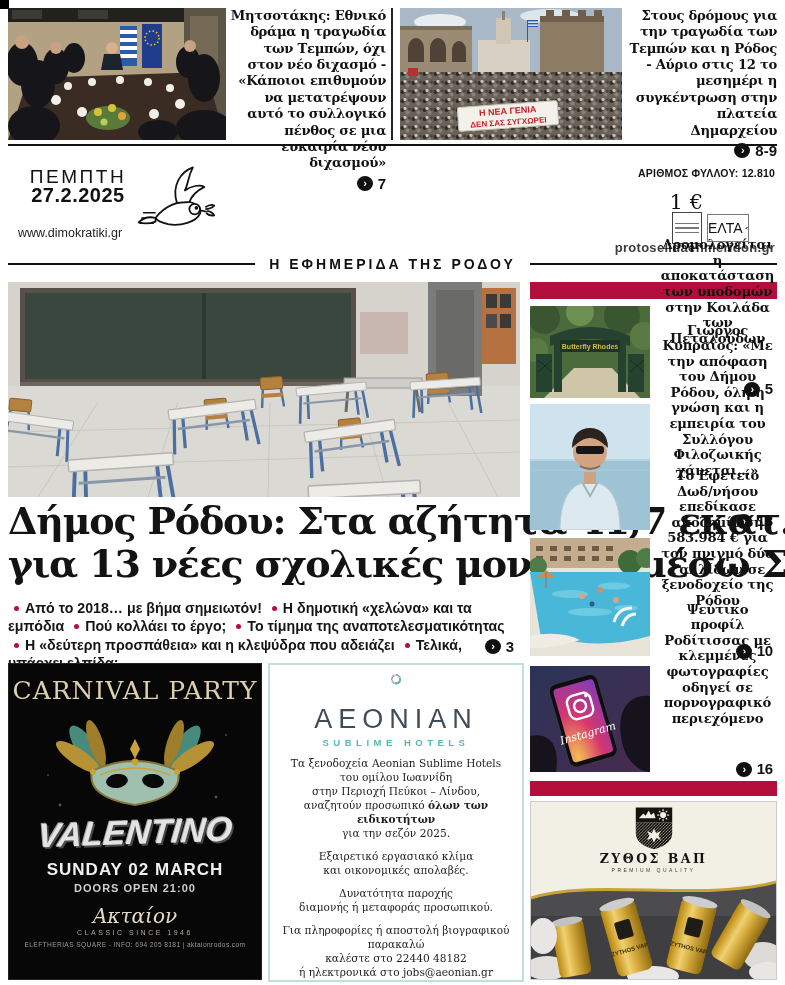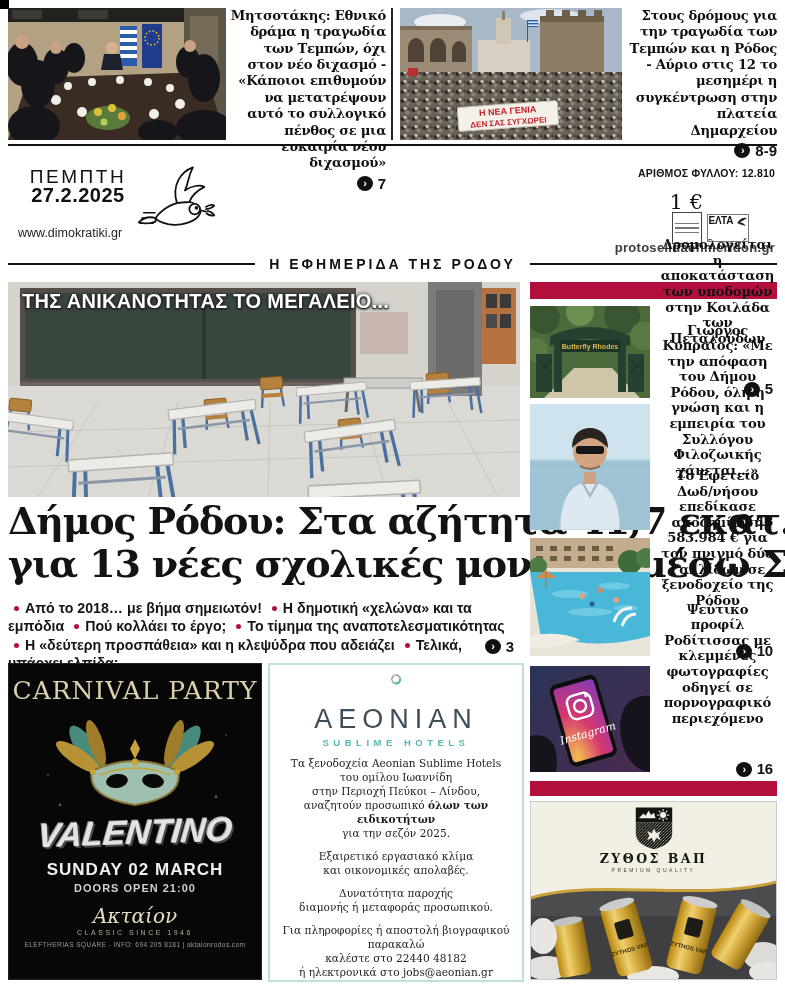--- a/index.html
+++ b/index.html
@@ -26,22 +26,22 @@
   
   .mast-day{font-size:19px;letter-spacing:2.5px;text-align:center;width:104px;}
   .mast-date{font-size:20px;font-weight:bold;letter-spacing:.5px;text-align:center;width:104px;}
   .mast-site{font-size:12.5px;color:#222;}
   .mast-title{font-family:"DejaVu Serif",serif;font-weight:bold;font-size:66px;line-height:1;letter-spacing:-2px;color:#151515;}
   .mast-issue{font-size:10.5px;font-weight:bold;letter-spacing:.2px;}
   .mast-price{font-family:"DejaVu Serif",serif;font-size:21px;}
   .elta-wrap{display:flex;gap:5px;align-items:center;}
   .elta-box1{width:24px;height:26px;border:1px solid #444;display:flex;flex-direction:column;justify-content:center;gap:3px;padding:2px;}
   .elta-box1 i{display:block;height:1.5px;background:#777;}
-  .elta-box2{width:40px;height:26px;border:1px solid #777;display:flex;justify-content:center;
-             font-size:10px;font-weight:bold;gap:2px;}
+  .elta-box2{width:40px;height:26px;border:1px solid #777;display:flex;align-items:center;justify-content:center;
+             font-size:14px;font-weight:normal;gap:2px;}
   .mast-promo{font-size:13px;font-weight:bold;color:#3c3c3c;letter-spacing:.3px;}
   .tagline-row{display:flex;align-items:center;gap:14px;}
   .tagline-row .ln{flex:1;height:1.6px;background:#111;}
   .tagline-txt{font-size:14px;font-weight:bold;letter-spacing:3px;white-space:nowrap;}
 
   
   .kicker{color:#fff;font-weight:bold;font-size:20px;letter-spacing:.3px;
           text-shadow:0 0 4px #222,1px 1px 2px #222,-1px 1px 2px #222;}
   .headline{font-family:"DejaVu Serif",serif;font-weight:bold;font-size:38px;line-height:1.13;
             letter-spacing:-1.2px;color:#131313;white-space:nowrap;}
@@ -316,21 +316,20 @@
       <use href="#chair" transform="translate(418,92) rotate(-4)"></use>
       <use href="#desk" transform="translate(402,100) rotate(-4)"></use>
       <use href="#chair" transform="translate(196,118) rotate(-5)"></use>
       <use href="#desk" transform="translate(160,128) rotate(-7) scale(1.25)"></use>
       <use href="#chair" transform="translate(330,138) rotate(-6)"></use>
       <use href="#desk" transform="translate(296,150) rotate(-8) scale(1.3)"></use>
       <use href="#desk" transform="translate(60,178) rotate(-4) scale(1.5)"></use>
       <use href="#desk" transform="translate(300,204) rotate(-3) scale(1.6)"></use>
     </svg>
   </div>
-  <div class="abs kicker" style="left:22px;top:290px;">ΤΗΣ ΑΝΙΚΑΝΟΤΗΤΑΣ ΤΟ ΜΕΓΑΛΕΙΟ...</div>
 
   <div class="abs headline" style="left:8px;top:500px;width:512px;">
     <span style="display:block;">Δήμος Ρόδου: Στα αζήτητα 41,7 εκατ. €</span>
     <span style="display:block;">για 13 νέες σχολικές μονάδες μέσω ΣΔΙΤ!</span>
   </div>
 
   <div class="abs bullets" style="left:8px;top:599px;width:512px;height:58px;">
     <span class="rdot"></span><span>Από το 2018… με βήμα σημειωτόν!</span>
     <span class="rdot"></span><span>Η δημοτική «χελώνα» και τα εμπόδια</span>
     <span class="rdot"></span><span>Πού κολλάει το έργο;</span>

